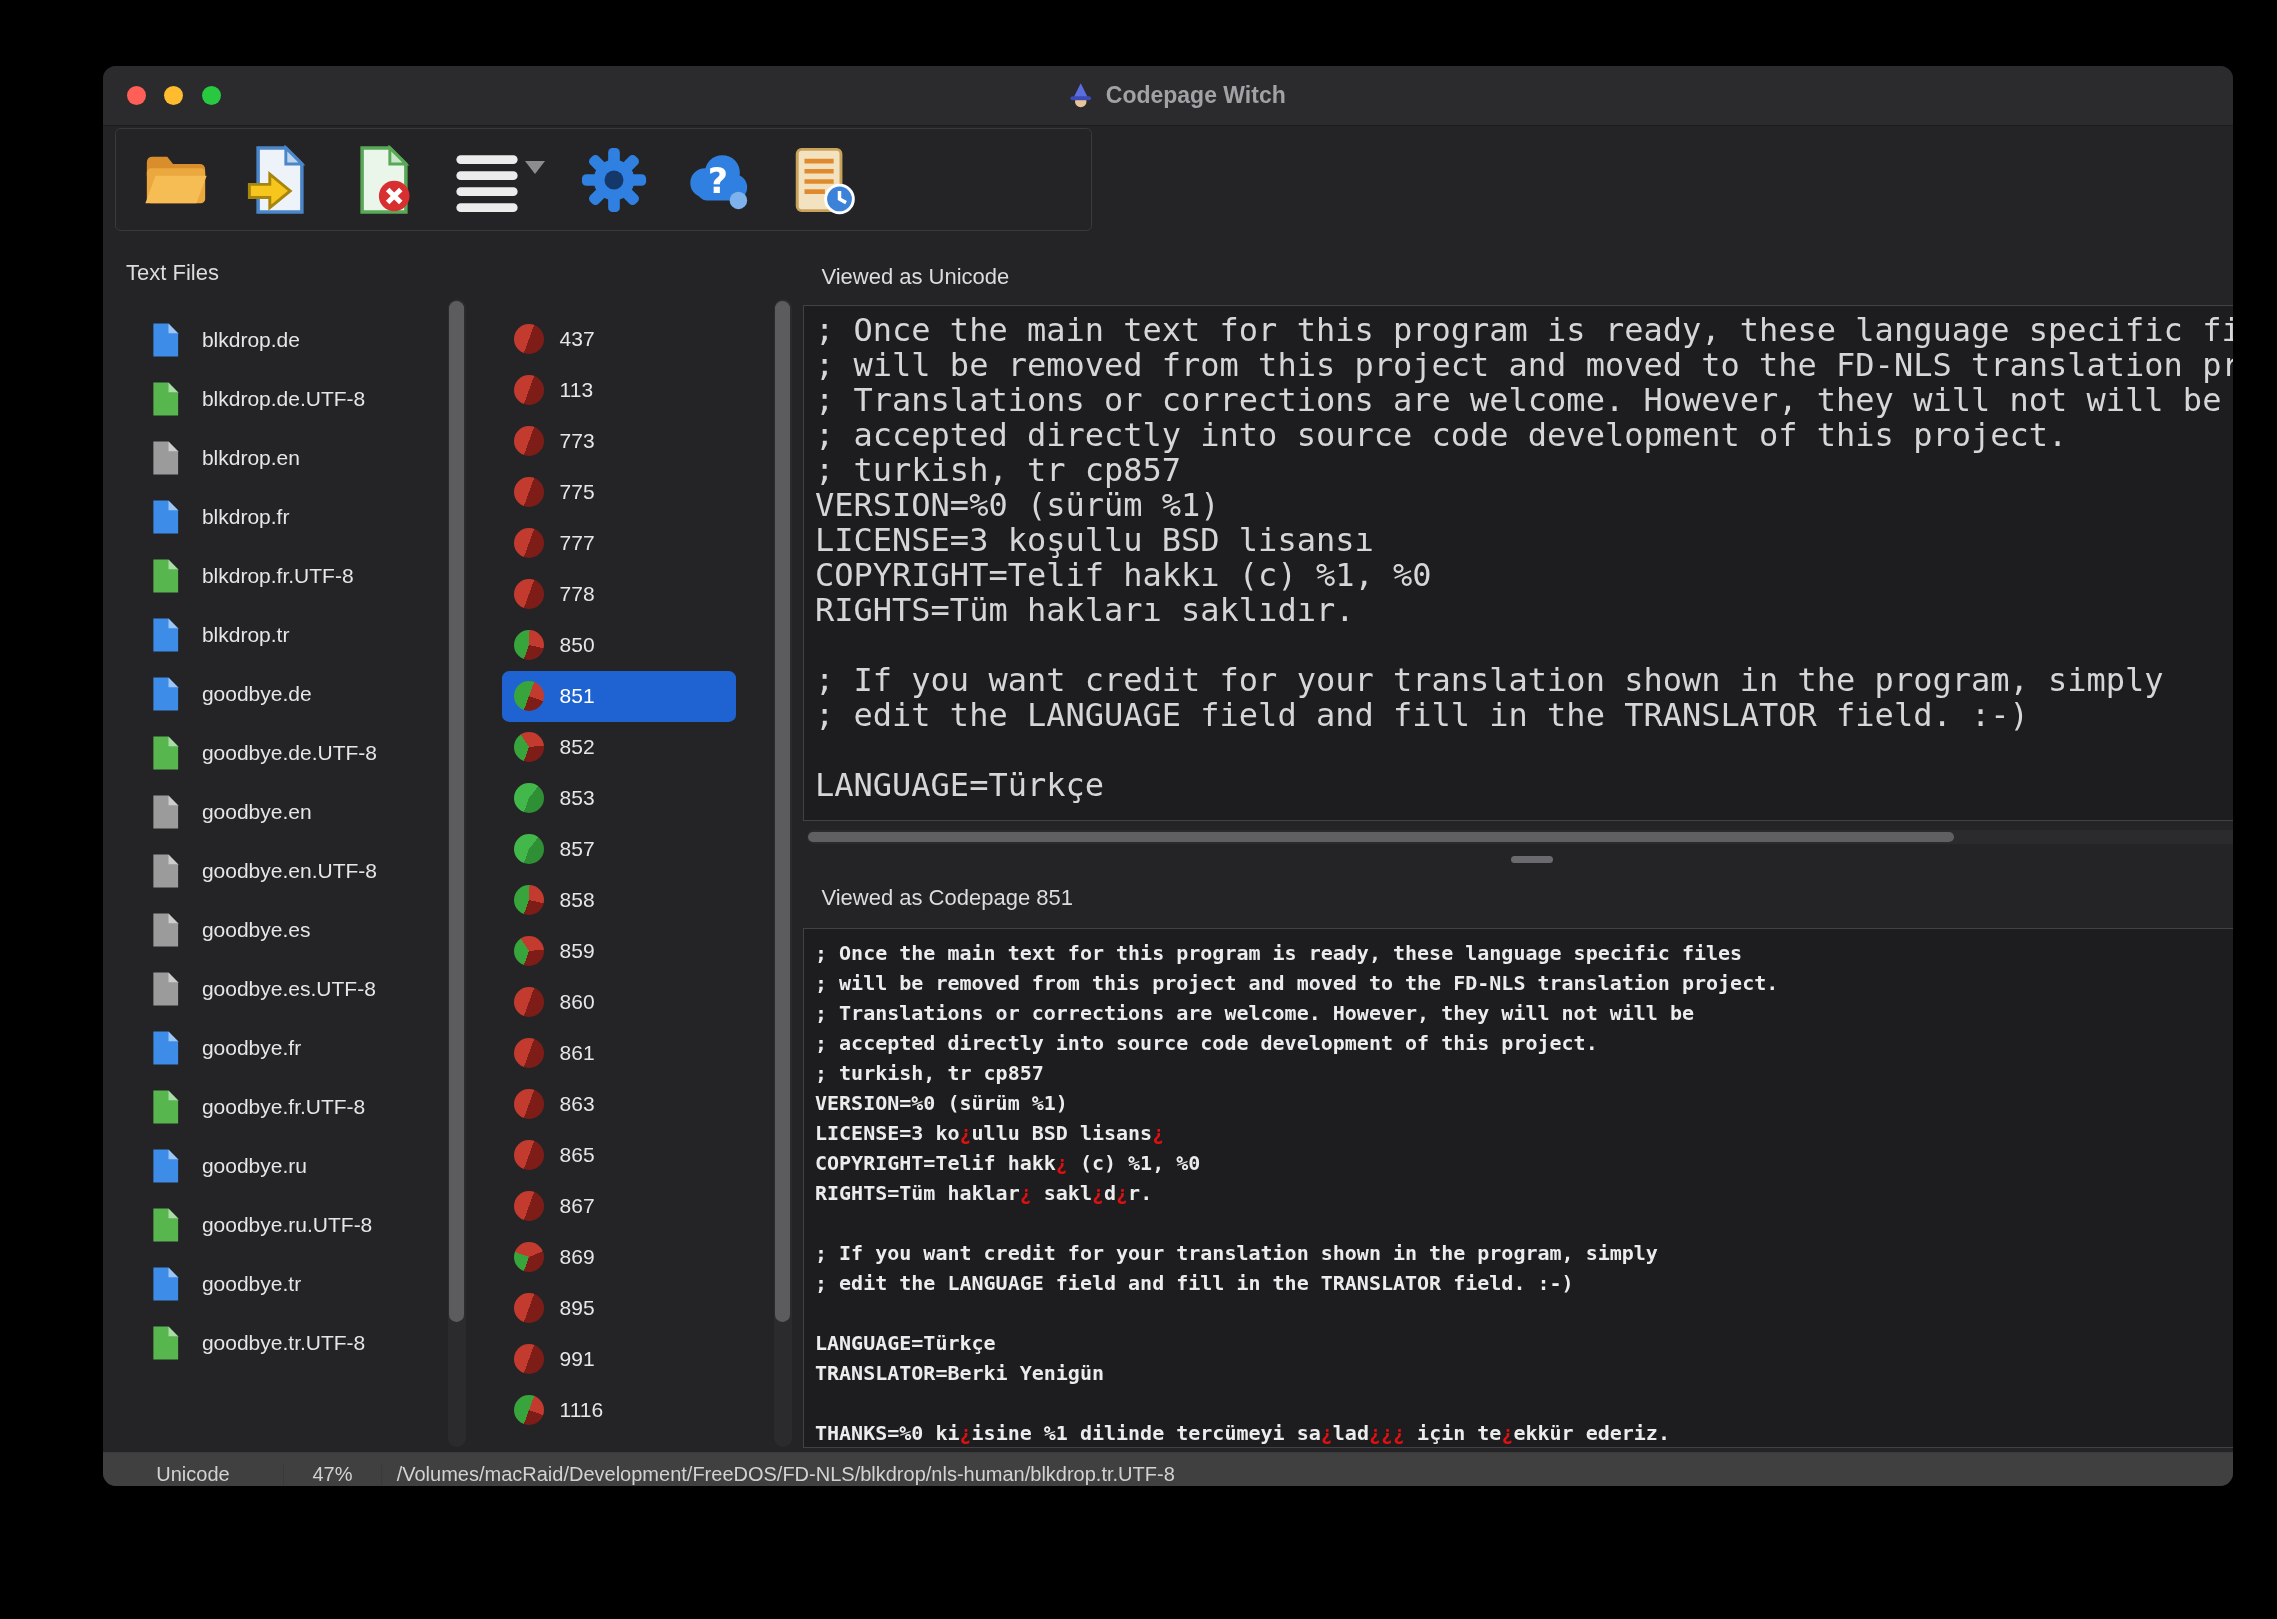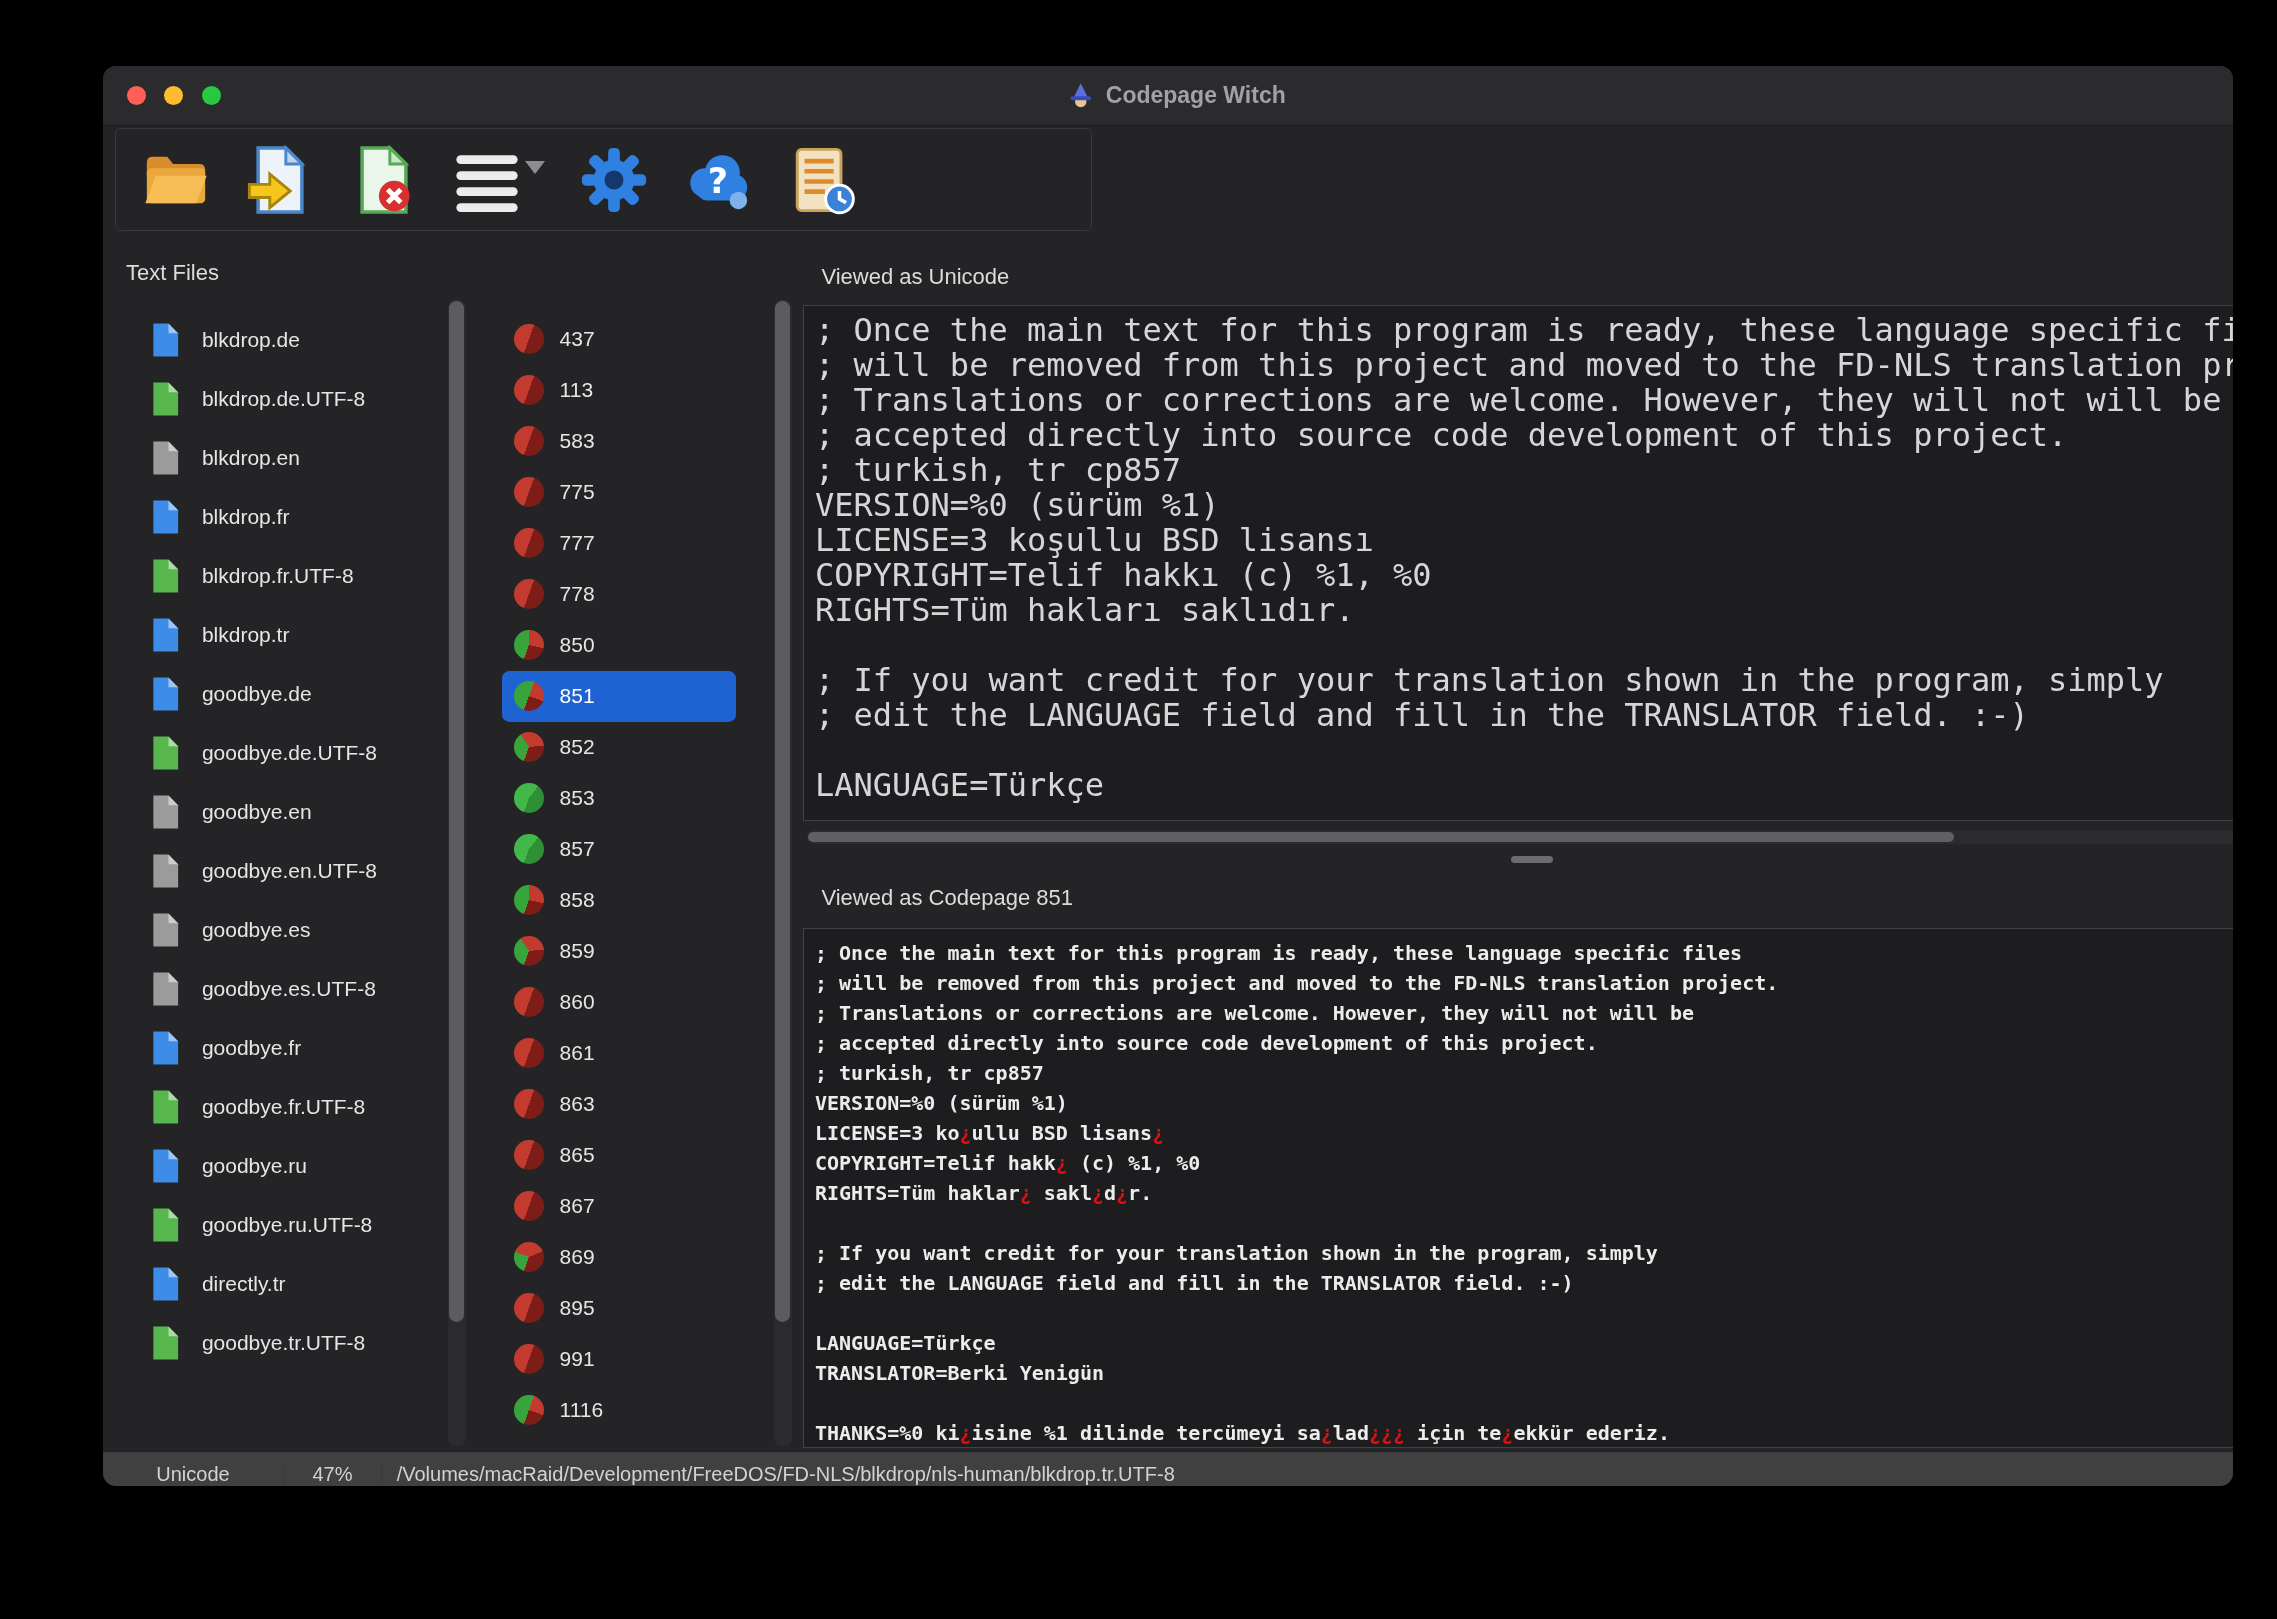--- a/index.html
+++ b/index.html
@@ -307,21 +307,21 @@
           </span>
           <span class="file-label">goodbye.ru.UTF-8</span>
         </div>
         <div class="file-row">
           <span class="file-icon">
             <svg viewBox="0 0 20 26">
               <path d="M1 1 h11 l7 7 v17 H1 Z" fill="#3d8ce8"></path>
               <path d="M12 1 l7 7 h-7 Z" fill="rgba(255,255,255,0.5)"></path>
             </svg>
           </span>
-          <span class="file-label">directly.tr</span>
+          <span class="file-label">goodbye.tr</span>
         </div>
         <div class="file-row">
           <span class="file-icon">
             <svg viewBox="0 0 20 26">
               <path d="M1 1 h11 l7 7 v17 H1 Z" fill="#57b64e"></path>
               <path d="M12 1 l7 7 h-7 Z" fill="rgba(255,255,255,0.5)"></path>
             </svg>
           </span>
           <span class="file-label">goodbye.tr.UTF-8</span>
         </div>
@@ -336,21 +336,21 @@
         <div class="cp-row">
           <span class="pie" style="background: conic-gradient(from 200deg, rgb(55, 164, 60) 0deg, rgb(55, 164, 60) 0%, rgb(194, 59, 46) 0%, rgb(194, 59, 46) 50%, rgb(126, 29, 24) 50%, rgb(126, 29, 24) 100%);"></span>
           <span>437</span>
         </div>
         <div class="cp-row">
           <span class="pie" style="background: conic-gradient(from 200deg, rgb(55, 164, 60) 0deg, rgb(55, 164, 60) 0%, rgb(194, 59, 46) 0%, rgb(194, 59, 46) 50%, rgb(126, 29, 24) 50%, rgb(126, 29, 24) 100%);"></span>
           <span>113</span>
         </div>
         <div class="cp-row">
           <span class="pie" style="background: conic-gradient(from 200deg, rgb(55, 164, 60) 0deg, rgb(55, 164, 60) 0%, rgb(194, 59, 46) 0%, rgb(194, 59, 46) 50%, rgb(126, 29, 24) 50%, rgb(126, 29, 24) 100%);"></span>
-          <span>583</span>
+          <span>773</span>
         </div>
         <div class="cp-row">
           <span class="pie" style="background: conic-gradient(from 200deg, rgb(55, 164, 60) 0deg, rgb(55, 164, 60) 0%, rgb(194, 59, 46) 0%, rgb(194, 59, 46) 50%, rgb(126, 29, 24) 50%, rgb(126, 29, 24) 100%);"></span>
           <span>775</span>
         </div>
         <div class="cp-row">
           <span class="pie" style="background: conic-gradient(from 200deg, rgb(55, 164, 60) 0deg, rgb(55, 164, 60) 0%, rgb(194, 59, 46) 0%, rgb(194, 59, 46) 50%, rgb(126, 29, 24) 50%, rgb(126, 29, 24) 100%);"></span>
           <span>777</span>
         </div>
         <div class="cp-row">

